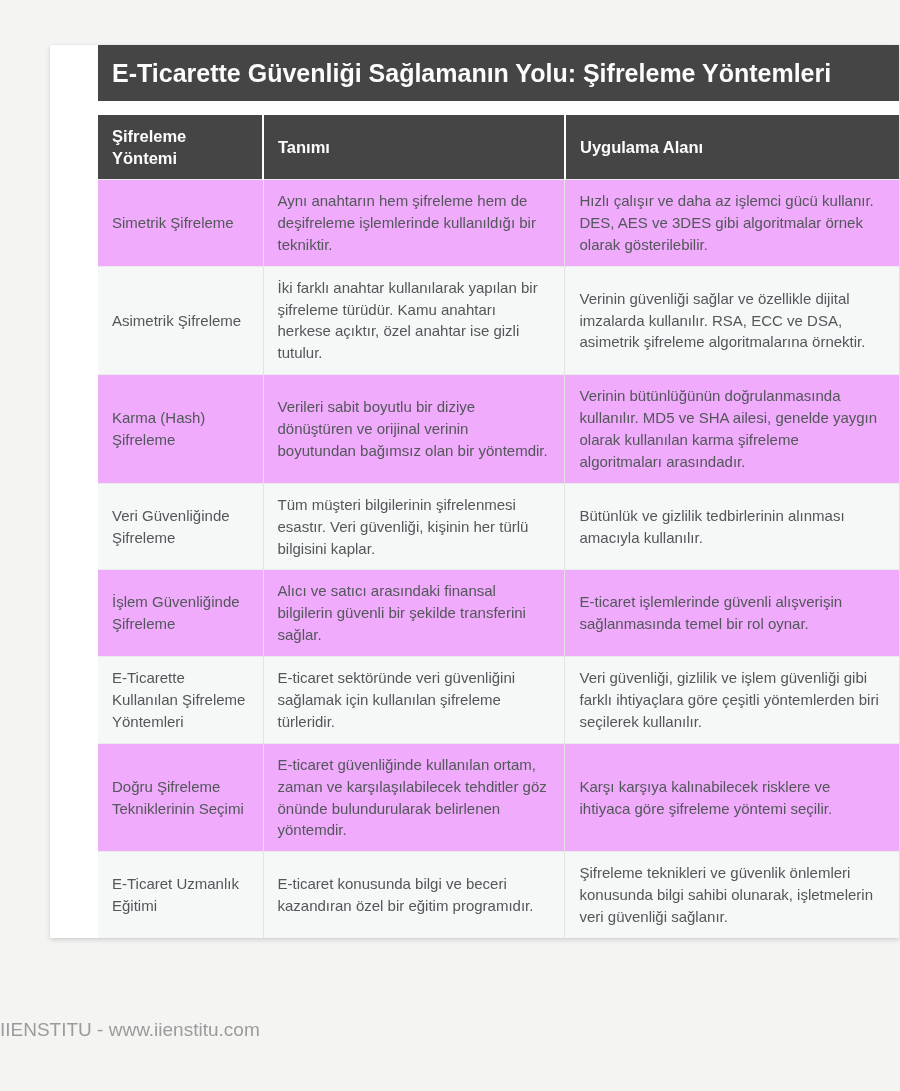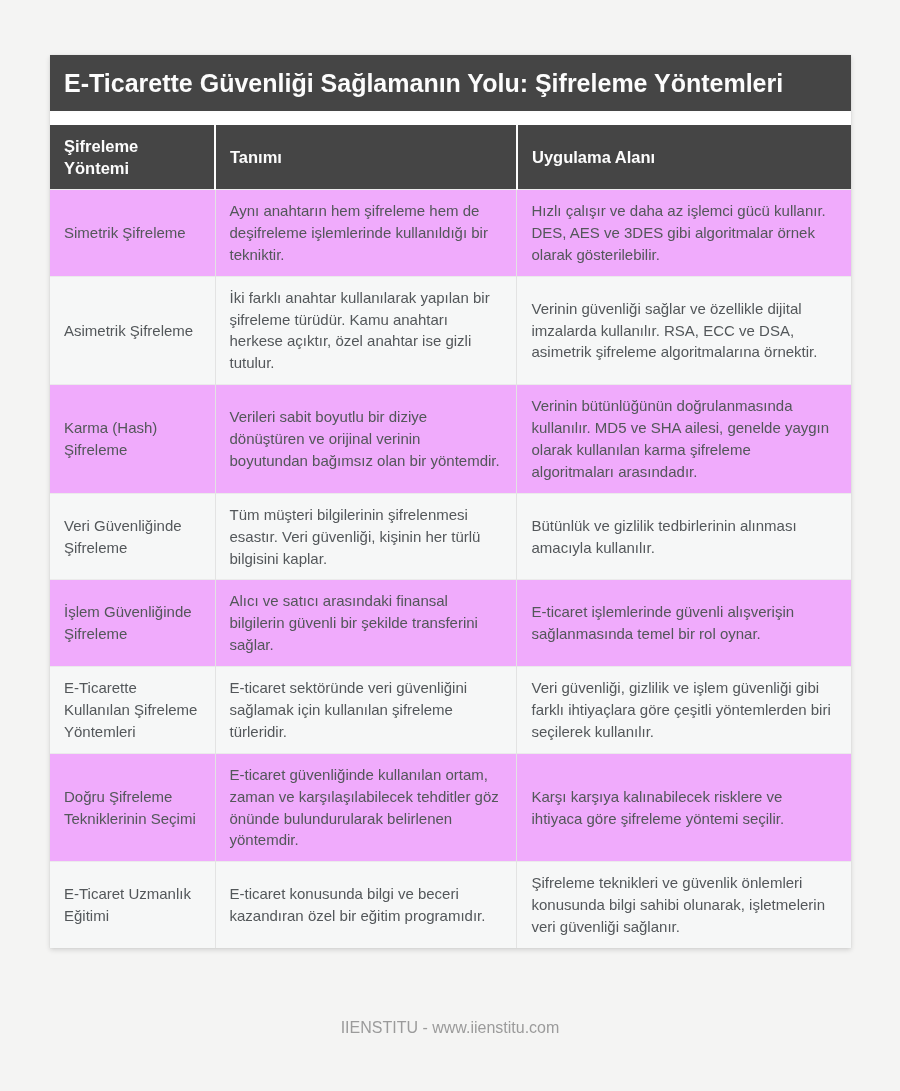--- a/index.html
+++ b/index.html
@@ -3,23 +3,24 @@
 <meta charset="utf-8">
 <style>
   html,body{margin:0;padding:0;}
   body{
     width:900px;height:1091px;
     background:#f4f4f3;
     font-family:"Liberation Sans", sans-serif;
     position:relative;
   }
   .card{
-    position:absolute;left:50px;top:55px;width:801px;
+    position:absolute;left:50px;top:45px;width:801px;
     background:#ffffff;
     box-shadow:0 2px 5px rgba(0,0,0,.14), 0 0 1px rgba(0,0,0,.10);
+    padding-left:48px;
   }
   .title-bar{
     background:#454545;
     color:#fcfcfc;
     font-size:25px;
     font-weight:700;
     line-height:32px;
     padding:12px 14px;
     border-bottom:2px solid #fdfdfd;
   }
@@ -50,23 +51,22 @@
     border-top:1px solid #ebebeb;
     border-left:1px solid #e3e3e3;
   }
   tbody td:first-child{border-left:none;}
   tbody tr:nth-child(even) td{background:#f6f7f7;}
   .footer{
     position:absolute;
     top:1019px;
     left:0;
     width:100%;
-    text-align:center;
     color:#9b9b9b;
-    font-size:16px;
+    font-size:19px;
   }
 </style>
 </head>
 <body>
 
 <div class="card">
   <div class="title-bar">E-Ticarette Güvenliği Sağlamanın Yolu: Şifreleme Yöntemleri</div>
   <table>
     <colgroup>
         <col class="c1">

